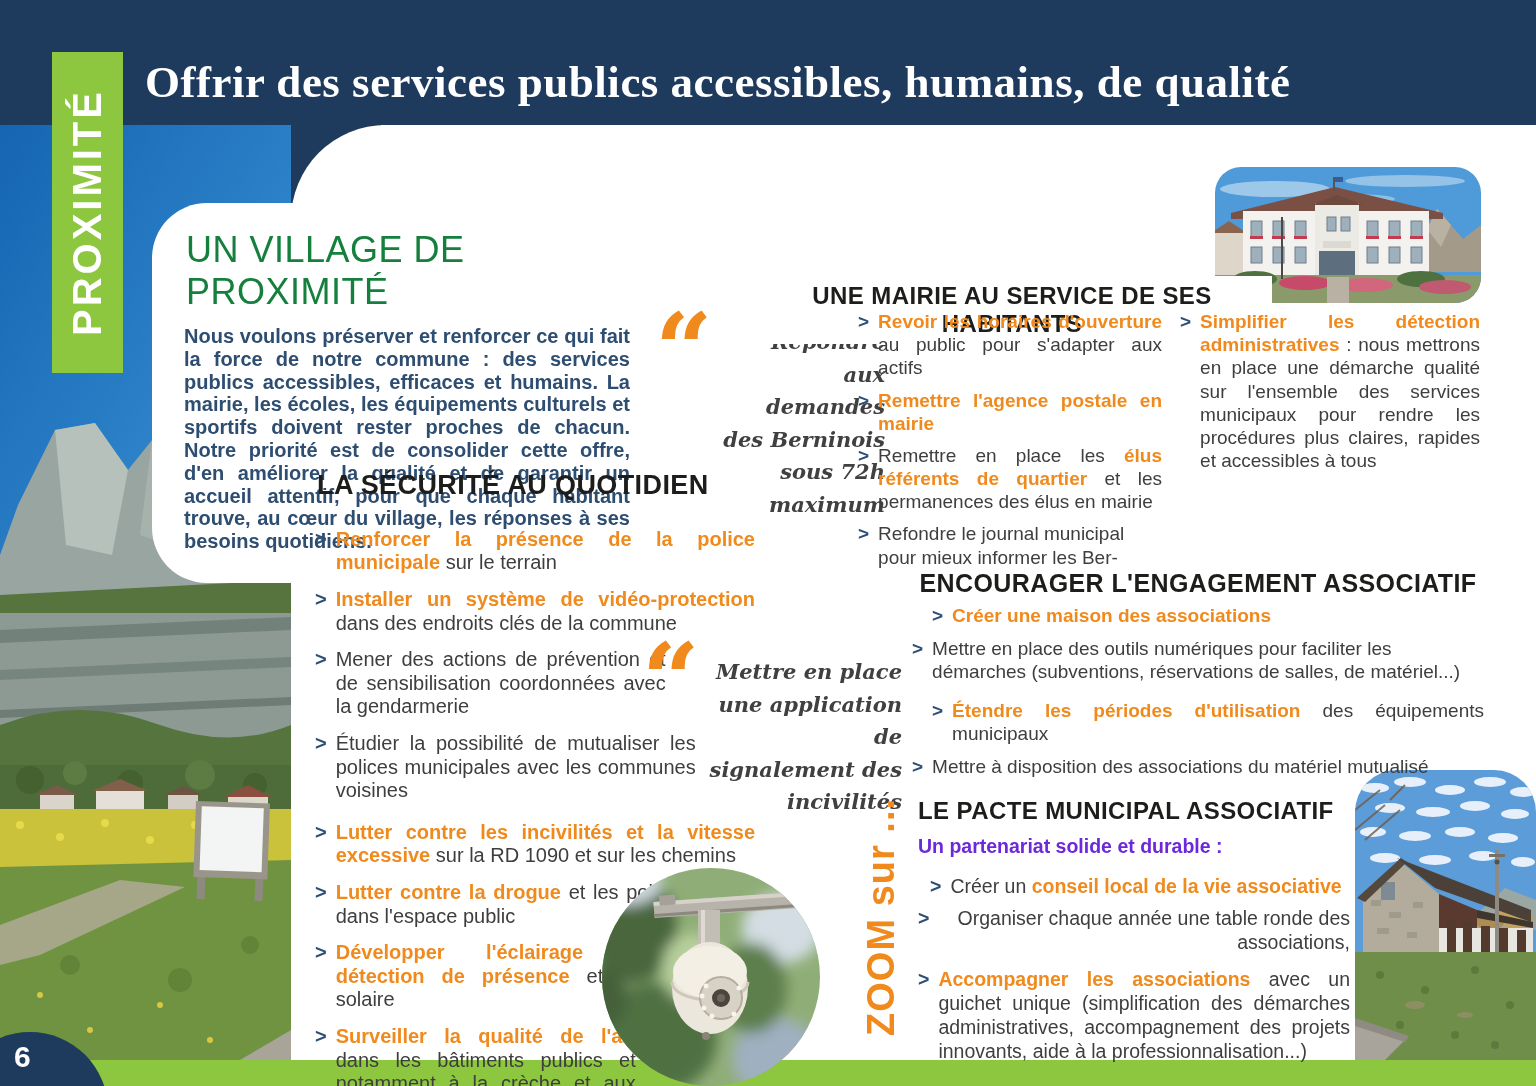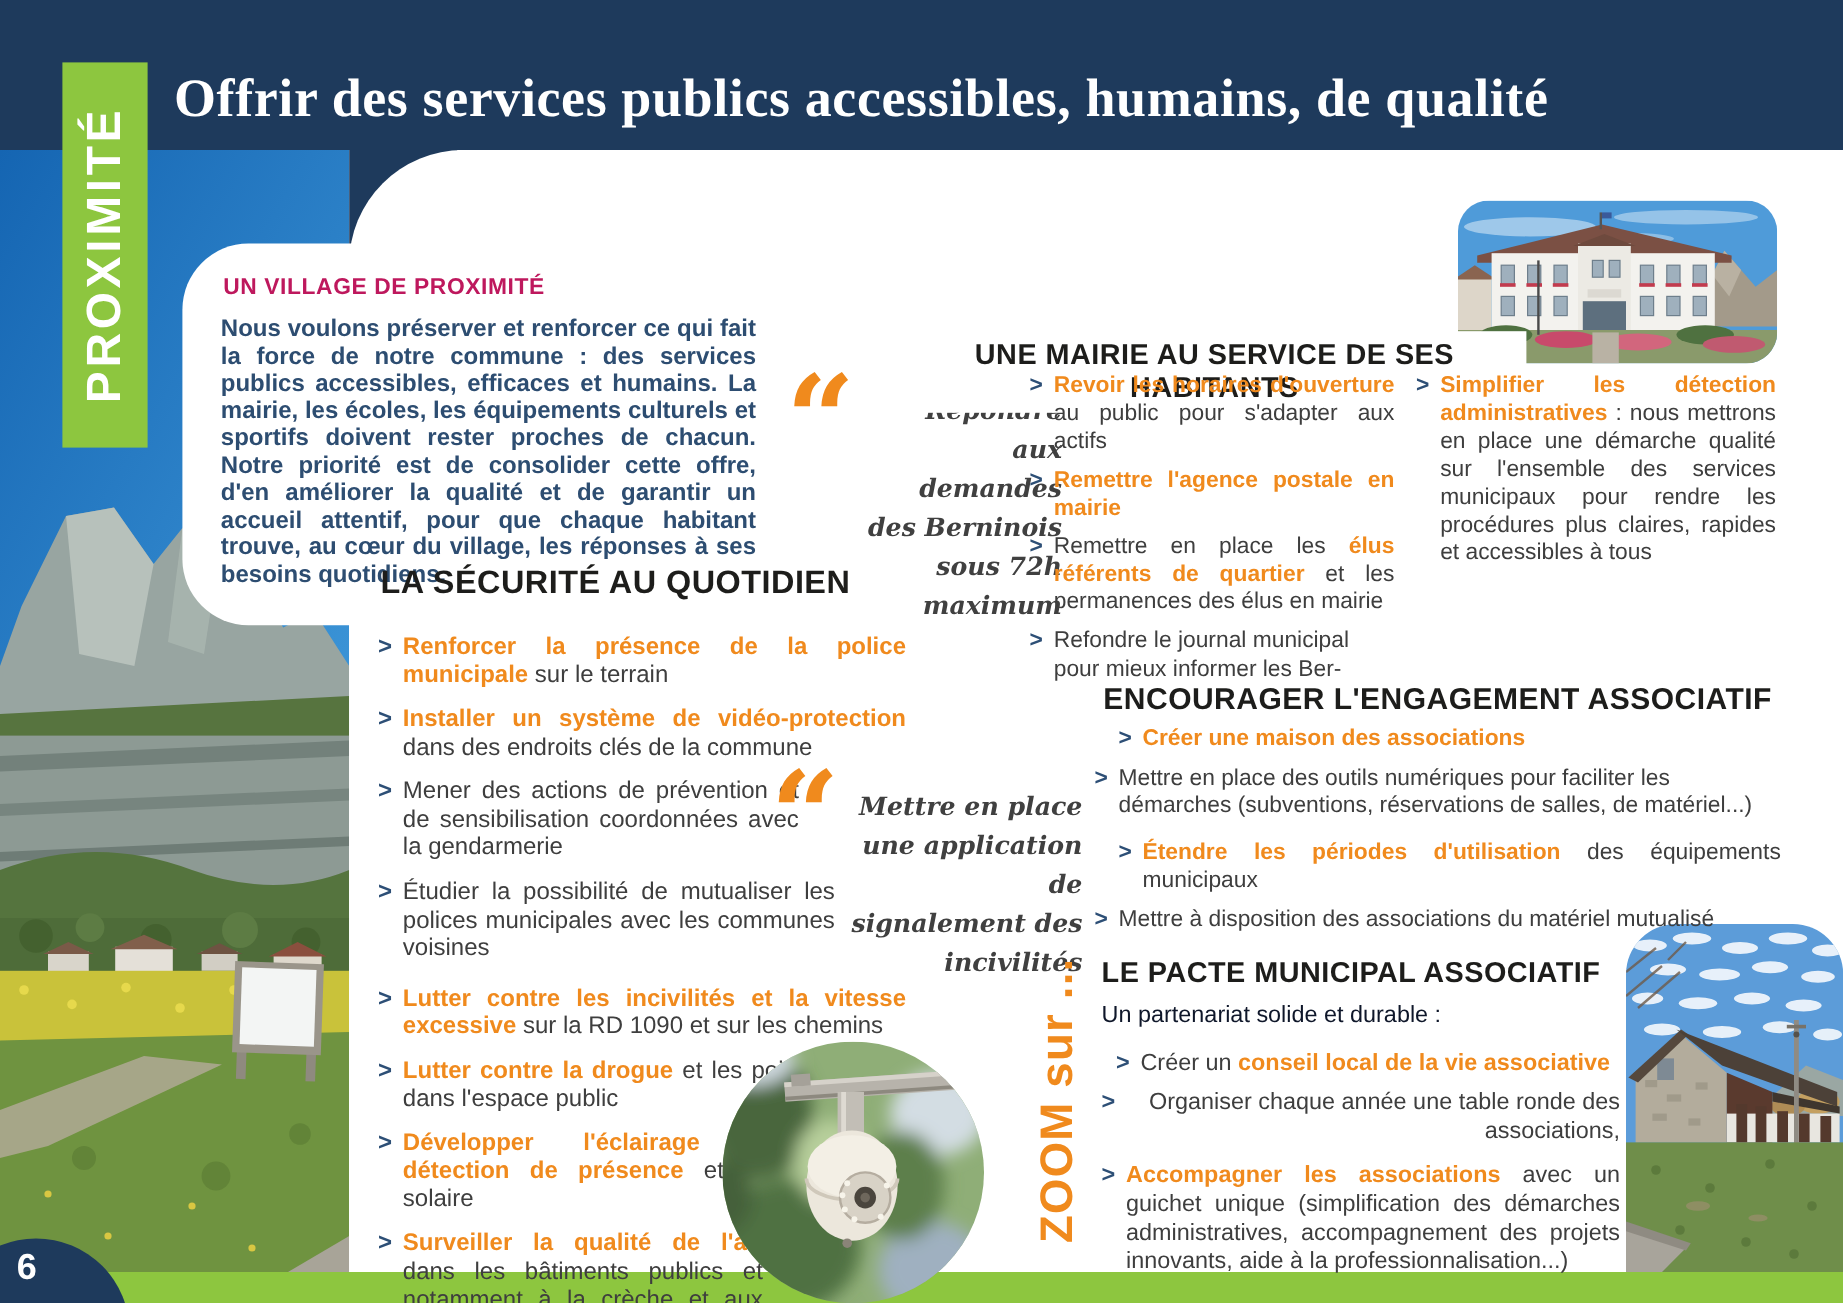--- a/index.html
+++ b/index.html
@@ -24,21 +24,21 @@
   
   .photo{overflow:hidden;}
   .photo-left{left:0;top:125px;width:291px;height:935px;z-index:1;}
   .photo-mairie{left:1215px;top:167px;width:266px;height:136px;border-radius:26px;z-index:3;}
   .photo-barn{left:1355px;top:770px;width:181px;height:290px;border-radius:42px 42px 0 0;z-index:3;}
   .photo-camera{left:602px;top:868px;width:218px;height:218px;border-radius:50%;z-index:7;}
 
   
   .village-card{left:152px;top:203px;width:508px;background:#ffffff;border-radius:55px;
                 padding:26px 30px 30px 32px;box-sizing:border-box;z-index:5;}
-  .village-heading{color:#be185d;font-weight:700;font-size:19px;letter-spacing:.5px;margin:0 0 12px 2px;}
+  .village-heading{color:#15803d;font-weight:400;font-size:36px;letter-spacing:.5px;margin:0 0 12px 2px;}
   .village-body{color:#2d4d71;font-weight:600;font-size:20px;line-height:1.14;text-align:justify;margin:0;}
 
   
   .h-black{color:#1d1d1b;font-weight:800;letter-spacing:.4px;}
 
   
   .item{display:flex;gap:9px;margin-bottom:13px;}
   .marker{color:#2d4f76;font-weight:800;flex:0 0 auto;}
   .item-text{text-align:justify;color:#3e3e3e;font-weight:500;}
   .seg-orange{color:#f08a1d;font-weight:700;}
@@ -67,21 +67,21 @@
   .assoc .item{margin-bottom:10px;}
   .assoc .gap-lg{margin-bottom:16px;}
 
   .zoom-label{left:856px;top:786px;width:50px;height:262px;z-index:5;
               display:flex;align-items:center;justify-content:center;}
   .zoom-label span{writing-mode:vertical-rl;transform:rotate(180deg);color:#f08a1d;
                    font-weight:800;font-size:38px;letter-spacing:1px;}
 
   .pacte{left:918px;top:796px;width:432px;z-index:5;font-size:19.5px;line-height:1.22;}
   .pacte .h-black{font-size:24px;margin:0 0 10px 0;}
-  .pacte-intro{color:#0f172a;font-weight:400;margin:0 0 16px 0;}
+  .pacte-intro{color:#6d28d9;font-weight:700;margin:0 0 16px 0;}
 
   .footer-bar{left:0;top:1060px;width:1536px;height:26px;background:#8dc63f;z-index:4;}
   .page-circle{left:-48px;top:1032px;width:156px;height:156px;border-radius:50%;
                background:#1e3a5c;z-index:8;}
   .page-number{left:14px;top:1040px;color:#ffffff;font-weight:700;font-size:30px;z-index:9;}
 </style>
 </head>
 <body>
 
 <div class="page">

